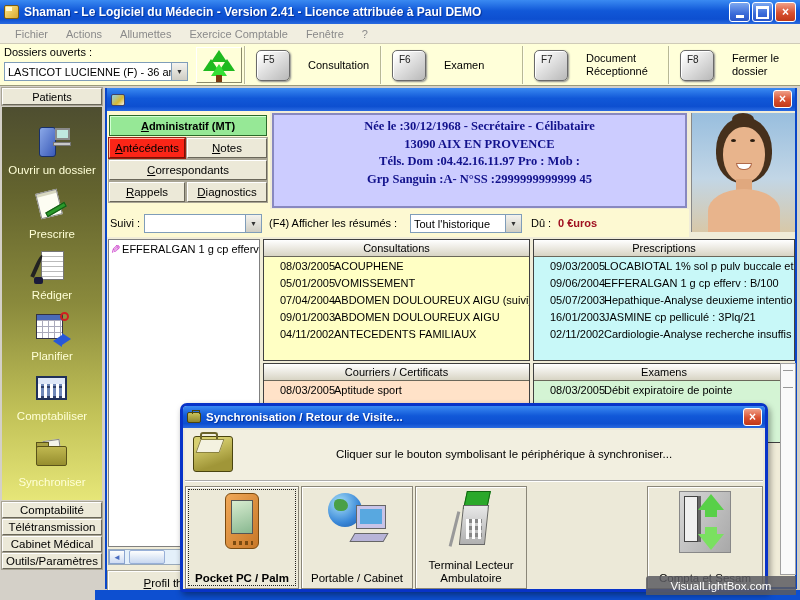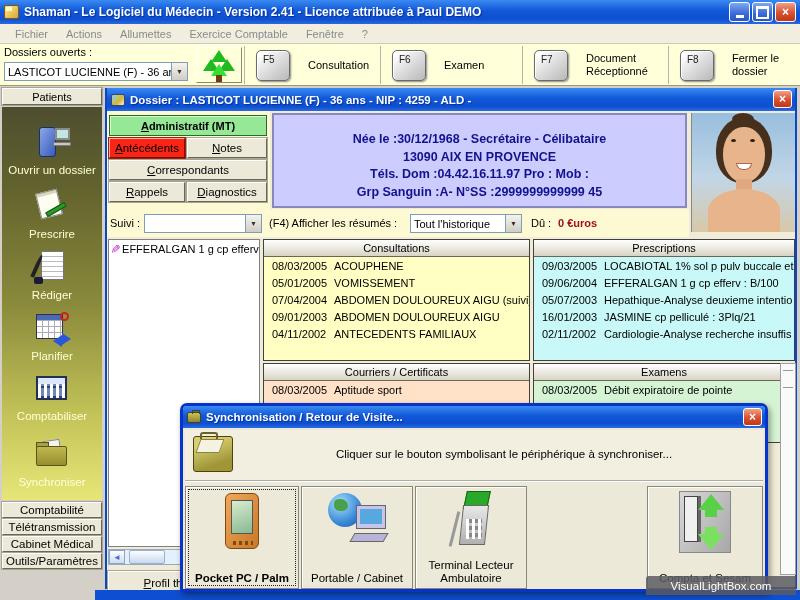--- a/index.html
+++ b/index.html
@@ -98,21 +98,21 @@
     background:linear-gradient(180deg,#f0a088,#d85030 55%,#c03818); color:#fff; font-weight:bold; font-size:12px;
     display:flex; align-items:center; justify-content:center; }
   .dz-body { position:absolute; left:0; top:23px; right:0; bottom:0; background:#f0ecd8; }
   .tab-zone { position:absolute; left:0; top:0; width:163px; height:126px; background:#fdf9d2; }
   .tab-admin { position:absolute; left:2px; top:4px; width:158px; height:21px; background:#96e896; border:1px solid #2a6a2a;
     box-shadow:inset 1px 1px 0 #d2ffd2; display:flex; align-items:center; justify-content:center; font-weight:bold; }
   .tab-btn { position:absolute; height:20px; font-size:11.5px; }
   .tab-red { background:#fb2517; border-color:#ffb0a0 #7a1005 #7a1005 #ffb0a0; box-shadow:0 0 0 1px #9a2010; }
 
   .patient-box { position:absolute; left:165px; top:2px; width:415px; height:95px; background:#ccccff; border:2px solid #8888c0;
-    color:#12128c; font-weight:bold; font-size:12.5px; text-align:center; padding-top:16px; }
+    color:#12128c; font-weight:bold; font-size:12.5px; text-align:center; padding-top:3px;font-family:Liberation Serif, serif; }
   .patient-box div { line-height:17.5px; }
   .photo { position:absolute; left:584px; top:2px; width:104px; height:119px;
     background:linear-gradient(180deg,#98bede 0%,#c2d6e6 55%,#d8c8a8 100%); overflow:hidden; border-left:1px solid #888; }
   .photo .hair { position:absolute; left:24px; top:4px; width:56px; height:66px; background:#46301c; border-radius:50% 50% 45% 45%; }
   .photo .bun { position:absolute; left:40px; top:0; width:22px; height:12px; background:#46301c; border-radius:50%; }
   .photo .face { position:absolute; left:31px; top:14px; width:42px; height:56px; background:#e8b48c; border-radius:48% 48% 50% 50%; }
   .photo .eye { position:absolute; top:26px; width:5px; height:3px; background:#2a1c10; border-radius:50%; }
   .photo .smile { position:absolute; left:44px; top:50px; width:16px; height:7px; background:#fff; border-radius:0 0 9px 9px; border:1px solid #b06a4a; }
   .photo .neck { position:absolute; left:44px; top:66px; width:16px; height:12px; background:#e0a87e; }
   .photo .shoulders { position:absolute; left:16px; top:76px; width:72px; height:44px; background:#e8b48c; border-radius:50% 50% 0 0; }
@@ -133,21 +133,21 @@
   .hs-btn { width:16px; height:14px; background:linear-gradient(180deg,#fdfefe,#cfdcf3); border:1px solid #8aa4d0; color:#4a6cc0; font-size:8px;
     display:flex; align-items:center; justify-content:center; }
   .hs-thumb { width:36px; height:14px; margin-left:4px; background:linear-gradient(180deg,#fdfefe,#c8d8f0); border:1px solid #98b0d8; border-radius:2px; }
   .profil-btn { position:absolute; left:1px; top:460px; width:110px; height:24px; font-size:11.5px; }
 
   .panel { position:absolute; border:1px solid #404040; }
   .panel-header { height:17px; background:linear-gradient(180deg,#ffffff,#d8d4c4); border-bottom:1px solid #6a675a;
     display:flex; align-items:center; justify-content:center; color:#000; }
   .panel-body { position:absolute; left:0; right:0; top:17px; bottom:0; overflow:hidden; }
   .trow { display:flex; height:17px; align-items:center; white-space:nowrap; }
-  .tdate { width:70px; padding-left:8px; flex:none; }
+  .tdate { width:70px; padding-left:16px; flex:none; }
   .ttext { flex:1; overflow:hidden; }
   .vsliver { position:absolute; left:673px; top:252px; width:16px; height:212px; background:#fafafa; border:1px solid #a0a0a0; z-index:5; }
   .vsliver i { display:block; height:1px; background:#999; margin:6px 2px 0 2px; }
 
   
   .modal { position:absolute; left:180px; top:403px; width:588px; height:189px; z-index:20;
     border:3px solid #0833c8; border-radius:7px 7px 3px 3px; background:#ece9d8; box-shadow:2px 3px 6px rgba(0,0,0,.4); }
   .modal-title { position:absolute; left:0; top:0; right:0; height:22px; border-radius:4px 4px 0 0;
     background:linear-gradient(180deg,#3a8af2 0%,#1158d8 45%,#0d4fd0 80%,#2a6ae0 100%);
     display:flex; align-items:center; color:#fff; font-weight:bold; font-size:11.5px; text-shadow:1px 1px 1px #00309a; }
@@ -318,21 +318,20 @@
     </div>
     <div class="beige-btn sb-bottom" style="top:416px;">Comptabilité</div>
     <div class="beige-btn sb-bottom" style="top:433px;">Télétransmission</div>
     <div class="beige-btn sb-bottom" style="top:450px;">Cabinet Médical</div>
     <div class="beige-btn sb-bottom" style="top:467px;">Outils/Paramètres</div>
   </div>
 
   <div class="dz-win">
     <div class="dz-title">
       <div class="dz-icon"></div>
-      <span>Dossier : LASTICOT LUCIENNE (F) -  36 ans - NIP : 4259 - ALD -</span>
     </div>
     <div class="dz-close">×</div>
     <div class="dz-body">
       <div class="tab-zone"></div>
       <div class="tab-admin hotkey"><u>A</u>dministratif (MT)</div>
       <div class="beige-btn tab-btn tab-red hotkey" style="left:2px; top:27px; width:76px; border-width:1px; border-style:solid;"><u>A</u>ntécédents</div>
       <div class="beige-btn tab-btn hotkey" style="left:80px; top:27px; width:80px;"><u>N</u>otes</div>
       <div class="beige-btn tab-btn hotkey" style="left:2px; top:49px; width:158px;"><u>C</u>orrespondants</div>
       <div class="beige-btn tab-btn hotkey" style="left:2px; top:71px; width:76px;"><u>R</u>appels</div>
       <div class="beige-btn tab-btn hotkey" style="left:80px; top:71px; width:80px;"><u>D</u>iagnostics</div>

